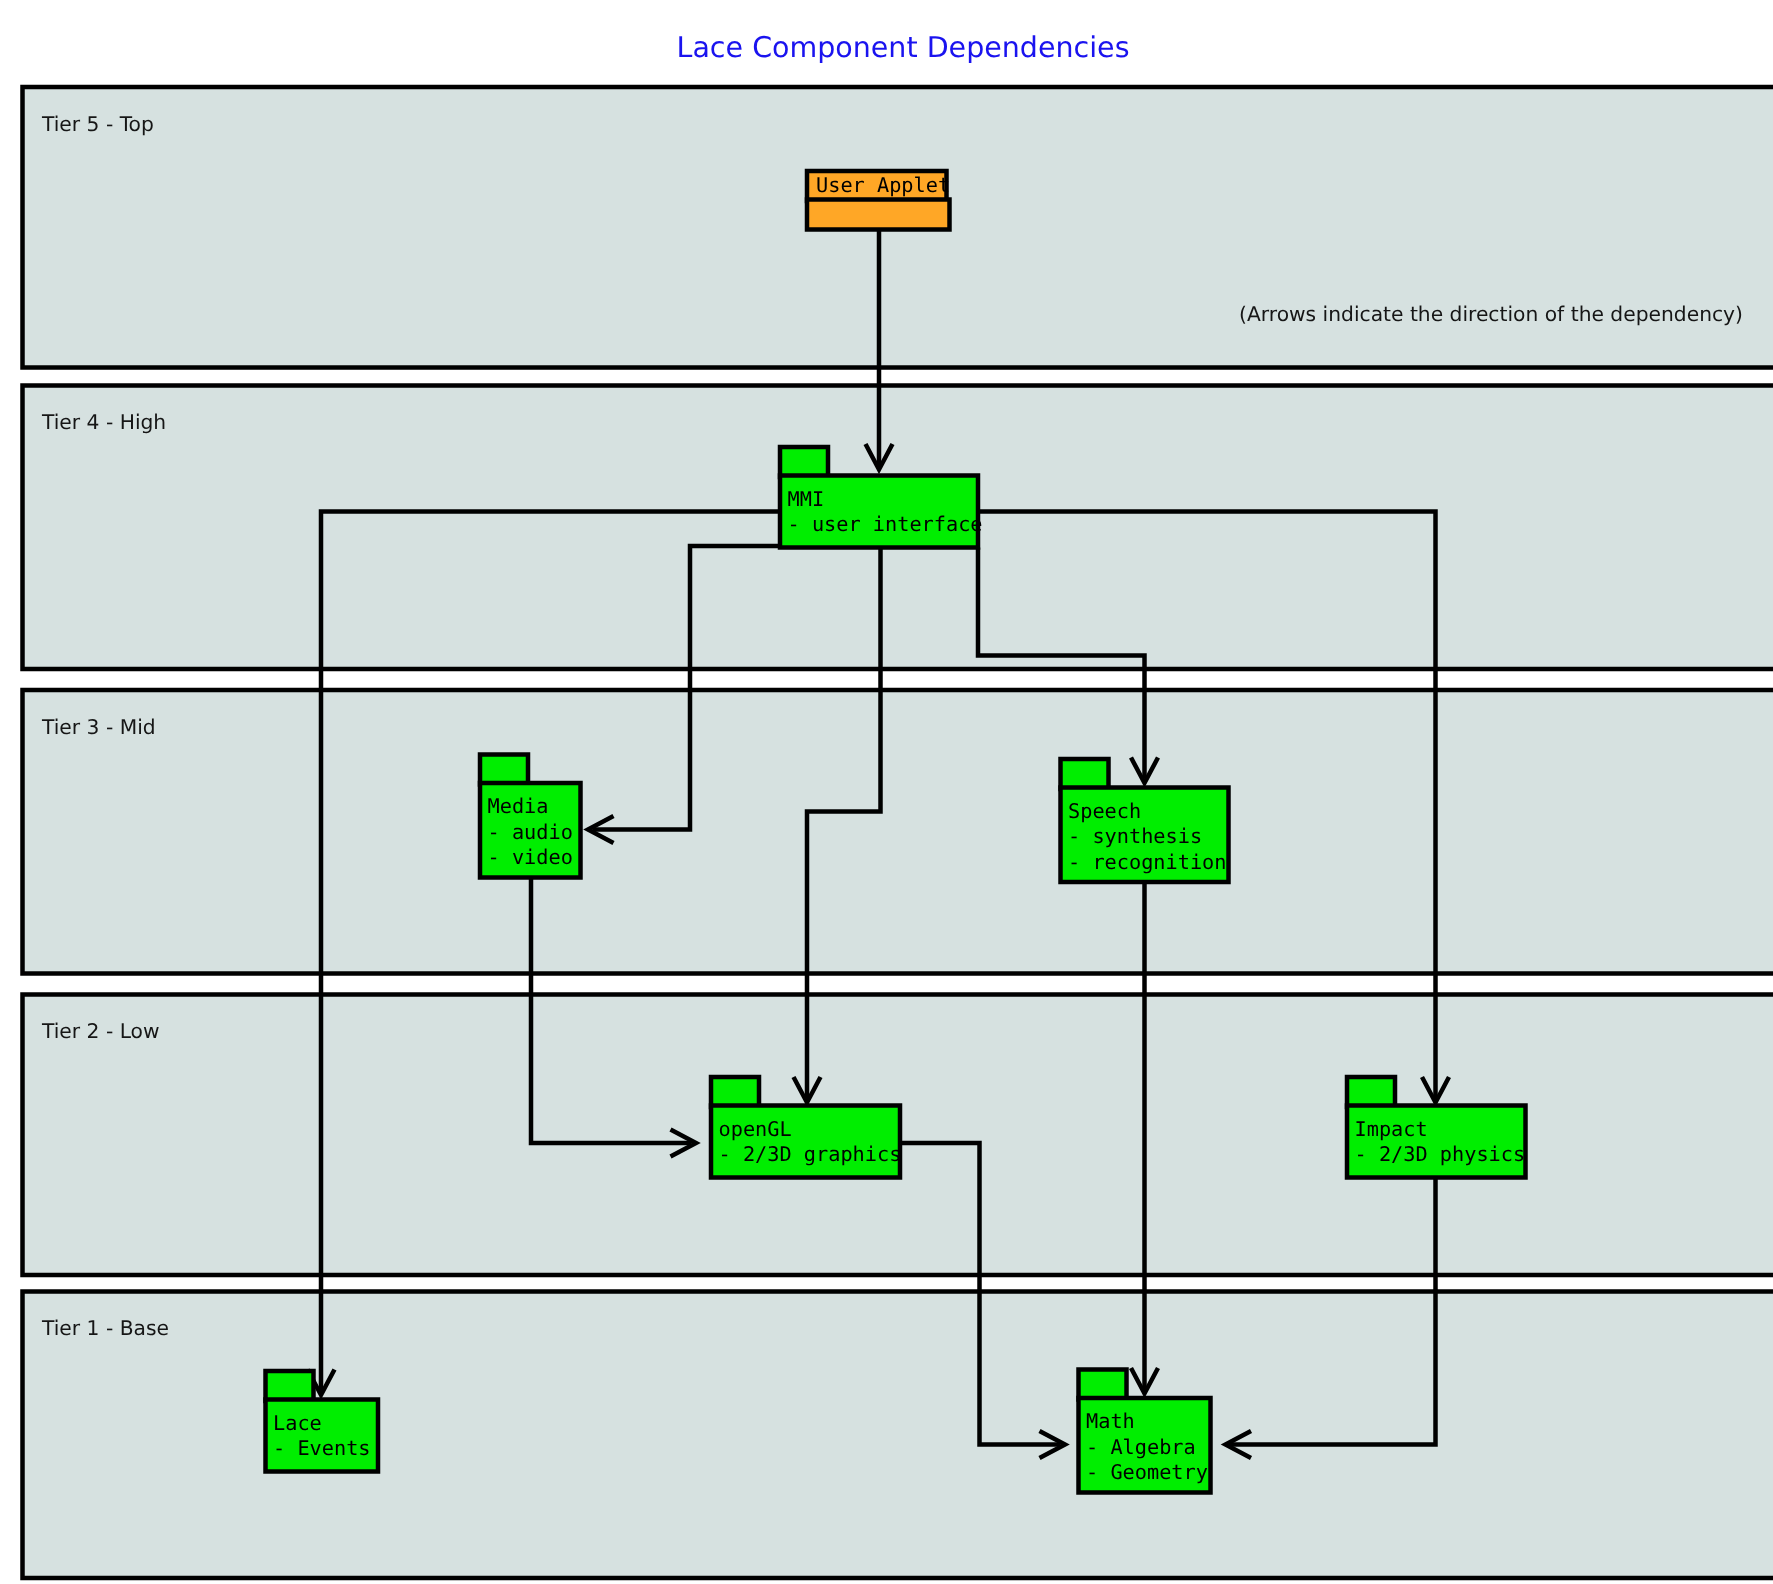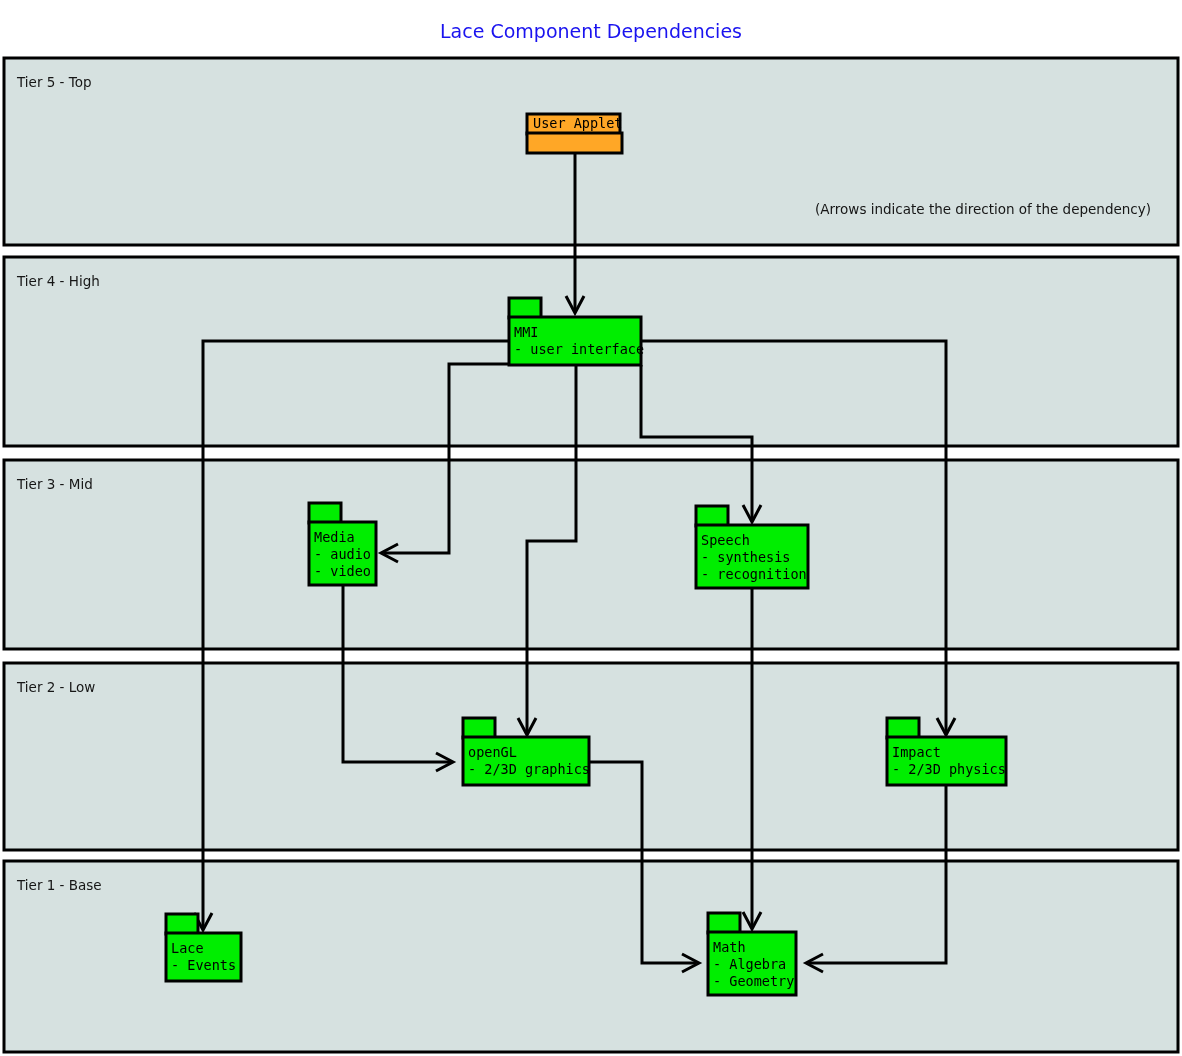--- a/index.html
+++ b/index.html
@@ -11,20 +11,21 @@
   body {
     width: 1182px;
     height: 1056px;
     font-family: "DejaVu Sans", "Liberation Sans", sans-serif;
     overflow: hidden;
   }
   #diagram-root {
     position: relative;
     width: 1172px;
     height: 1056px;
+    padding-left: 11px;
   }
   svg#diagram {
     display: block;
     width: 1182px;
     height: 1056px;
   }
   .diagram-title {
     font-family: "DejaVu Sans", "Liberation Sans", sans-serif;
     font-size: 19px;
     fill: #1a13ef;

